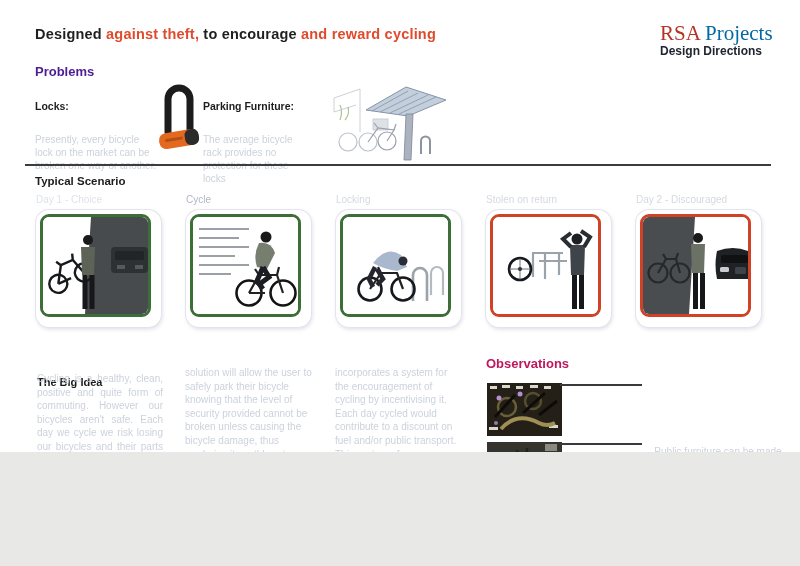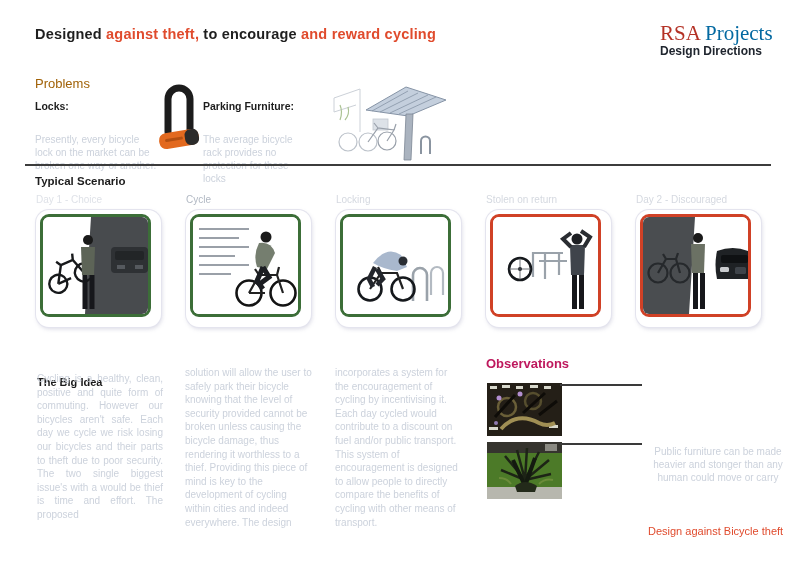--- a/index.html
+++ b/index.html
@@ -1,28 +1,28 @@
 <!DOCTYPE html>
 <html><head>
 <meta charset="utf-8">
 <style>
   html,body{margin:0;padding:0;background:#e8e8e6;font-family:"Liberation Sans",sans-serif;}
-  .page{position:relative;width:800px;height:566px;background:#ffffff;overflow:hidden;
+  .page{position:relative;width:800px;height:452px;background:#ffffff;overflow:hidden;
         box-shadow:0 0 4px rgba(0,0,0,.25);}
   
   .title{position:absolute;left:35px;top:26px;font-size:14.5px;font-weight:600;
          letter-spacing:.2px;color:#1f1f1f;}
   .title .accent{color:#e04b2d;}
   .logo{position:absolute;left:660px;top:22px;width:120px;}
   .logo-line1{font-family:"Liberation Serif",serif;font-size:21px;line-height:22px;}
   .logo-rsa{color:#b43226;}
   .logo-projects{color:#0369a1;text-align:center;}
   .logo-line2{font-size:12px;font-weight:700;color:#20262f;margin-top:0px;}
   
-  .problems-h{position:absolute;left:35px;top:64px;font-size:13px;font-weight:400;color:#a16207;margin-top:12px;}
+  .problems-h{position:absolute;left:35px;top:64px;font-size:13px;font-weight:700;color:#4c1d95;}
   .prob-item{position:absolute;width:124px;font-size:10px;line-height:13px;color:#ccd2dc;}
   .prob-item b{display:block;font-size:10.5px;color:#1d1d1d;margin-bottom:20px;}
   .prob-locks{left:35px;top:100px;}
   .prob-furniture{left:203px;top:100px;width:110px;}
   .lock-img{position:absolute;left:156px;top:72px;width:46px;height:86px;}
   .shelter-img{position:absolute;left:326px;top:70px;width:132px;height:96px;}
   
   .divider{position:absolute;left:25px;top:164px;width:746px;height:2px;background:#3c3c3c;}
   
   .scenario-h{position:absolute;left:35px;top:175px;font-size:11.5px;font-weight:600;color:#1d1d1d;}

